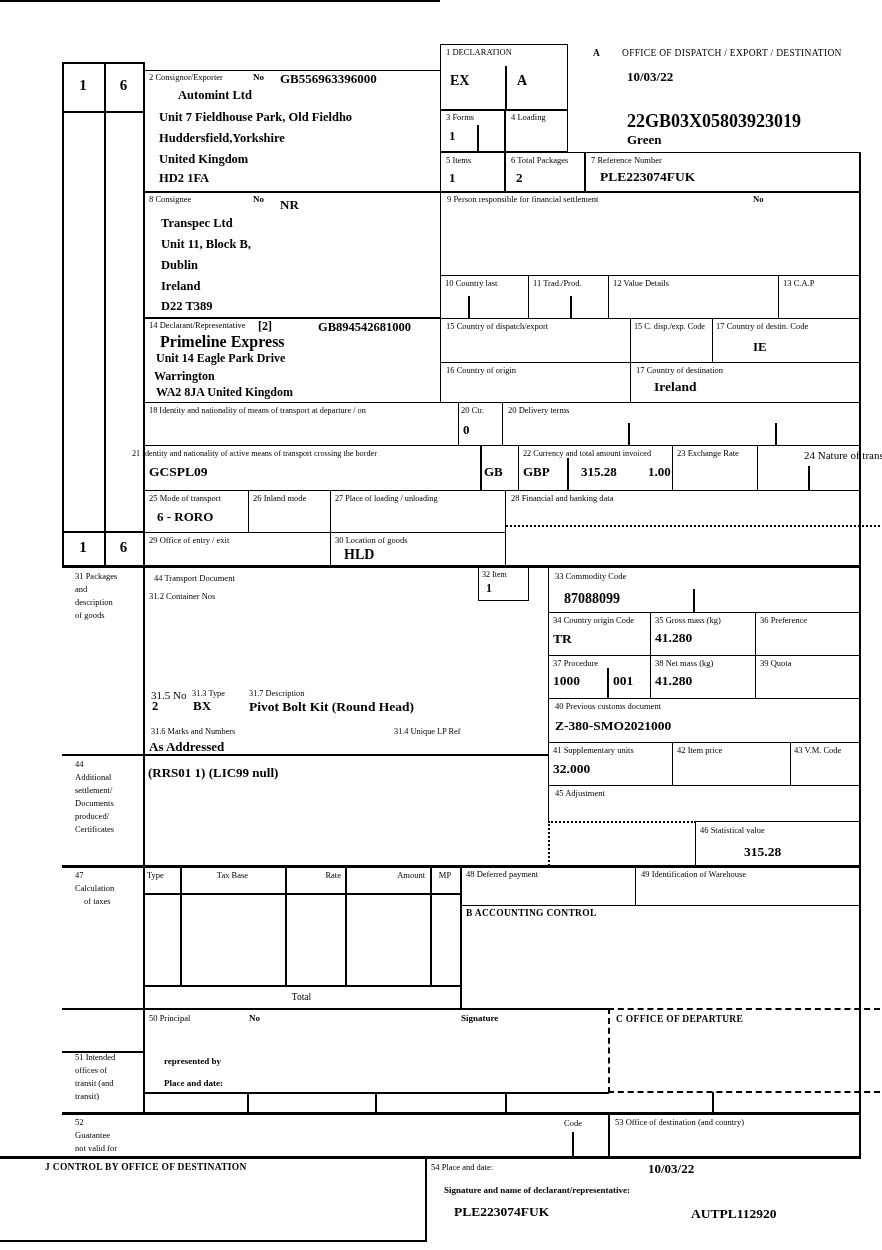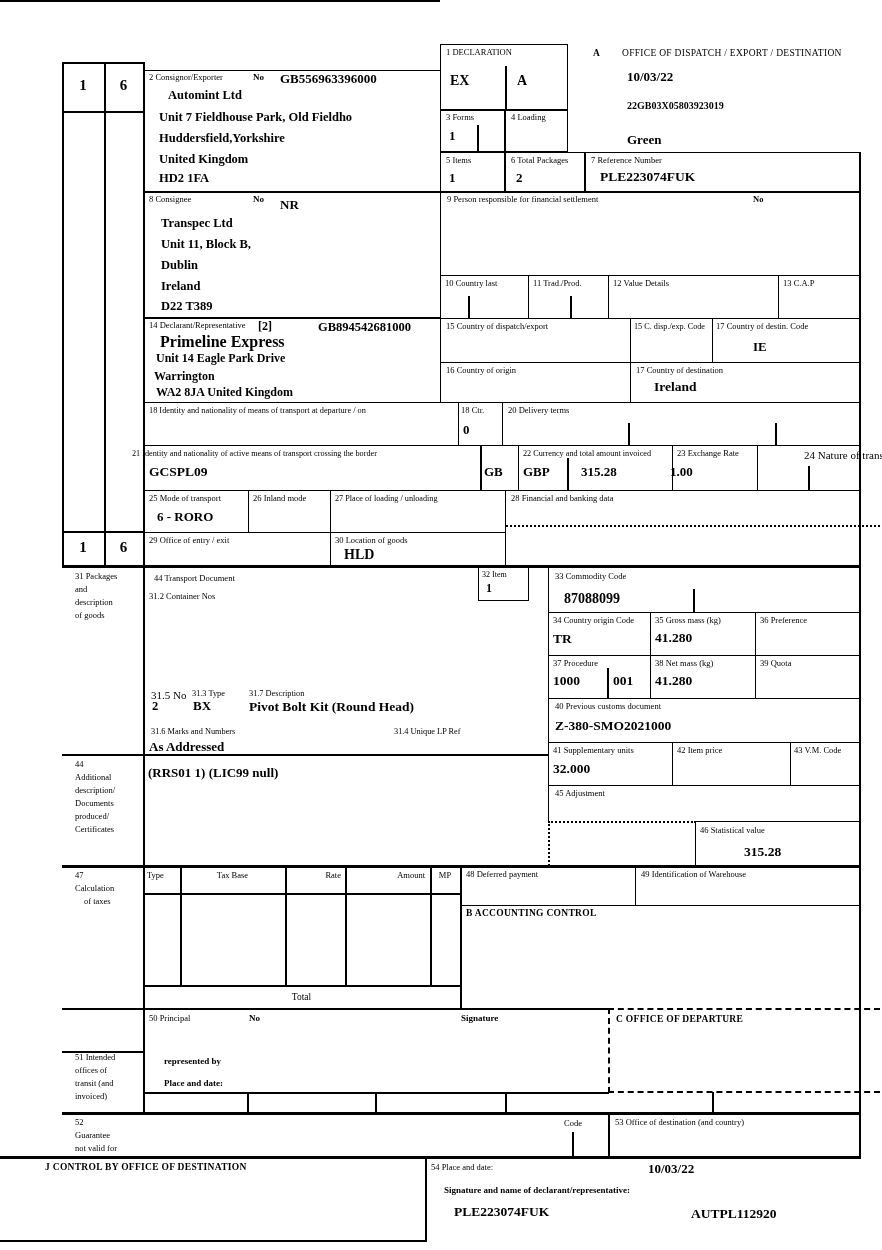--- a/index.html
+++ b/index.html
@@ -130,27 +130,27 @@
   <div class="cp" style="left:104px;top:78px;width:39px">6</div>
   <div class="cp" style="left:62px;top:540px;width:42px">1</div>
   <div class="cp" style="left:104px;top:540px;width:39px">6</div>
 
   <div class="lb" style="left:446px;top:48px">1 DECLARATION</div>
   <div class="v" style="left:450px;top:74px;font-size:14px">EX</div>
   <div class="v" style="left:517px;top:74px;font-size:14px">A</div>
   <div class="cap" style="left:593px;top:48px">A</div>
   <div class="cap" style="left:622px;top:48px;font-weight:normal">OFFICE OF DISPATCH / EXPORT / DESTINATION</div>
   <div class="v" style="left:627px;top:70px">10/03/22</div>
-  <div class="v" style="left:627px;top:101px;font-size:10px">22GB03X05803923019</div>
+  <div class="v" style="left:627px;top:112px;font-size:18px">22GB03X05803923019</div>
   <div class="v" style="left:627px;top:133px">Green</div>
 
   <div class="lb" style="left:149px;top:73px">2 Consignor/Exporter</div>
   <div class="sm" style="left:253px;top:73px;font-weight:bold">No</div>
   <div class="v" style="left:280px;top:72px;font-size:13px">GB556963396000</div>
-  <div class="v" style="left:168px;top:89px;font-size:12.5px">Automint Ltd</div>
+  <div class="v" style="left:178px;top:89px;font-size:12.5px">Automint Ltd</div>
   <div class="v" style="left:159px;top:111px;font-size:12.5px">Unit 7 Fieldhouse Park, Old Fieldho</div>
   <div class="v" style="left:159px;top:132px;font-size:12.5px">Huddersfield,Yorkshire</div>
   <div class="v" style="left:159px;top:153px;font-size:12.5px">United Kingdom</div>
   <div class="v" style="left:159px;top:172px;font-size:12.5px">HD2 1FA</div>
 
   <div class="lb" style="left:446px;top:113px">3 Forms</div>
   <div class="v" style="left:449px;top:129px">1</div>
   <div class="lb" style="left:511px;top:113px">4 Loading</div>
   <div class="lb" style="left:446px;top:156px">5 Items</div>
   <div class="v" style="left:449px;top:171px">1</div>
@@ -185,32 +185,32 @@
 
   <div class="lb" style="left:446px;top:322px">15 Country of dispatch/export</div>
   <div class="lb" style="left:634px;top:322px;font-size:8.2px">15 C. disp./exp. Code</div>
   <div class="lb" style="left:716px;top:322px">17 Country of destin. Code</div>
   <div class="v" style="left:753px;top:340px">IE</div>
   <div class="lb" style="left:446px;top:366px">16 Country of origin</div>
   <div class="lb" style="left:636px;top:366px">17 Country of destination</div>
   <div class="v" style="left:654px;top:380px;font-size:13.5px">Ireland</div>
 
   <div class="lb" style="left:149px;top:406px;font-size:8.3px">18 Identity and nationality of means of transport at departure / on</div>
-  <div class="lb" style="left:461px;top:406px">18 Ctr.</div>
+  <div class="lb" style="left:461px;top:406px">20 Ctr.</div>
   <div class="v" style="left:463px;top:423px">0</div>
   <div class="lb" style="left:508px;top:406px">20 Delivery terms</div>
 
   <div class="lb" style="left:132px;top:449px;font-size:8.2px">21 Identity and nationality of active means of transport crossing the border</div>
   <div class="v" style="left:149px;top:465px;font-size:13.5px">GCSPL09</div>
   <div class="v" style="left:484px;top:465px">GB</div>
   <div class="lb" style="left:523px;top:449px;font-size:8.2px">22 Currency and total amount invoiced</div>
   <div class="v" style="left:523px;top:465px">GBP</div>
   <div class="v" style="left:581px;top:465px">315.28</div>
   <div class="lb" style="left:677px;top:449px">23 Exchange Rate</div>
-  <div class="v" style="left:670px;top:465px">1.00</div>
+  <div class="v" style="left:648px;top:465px">1.00</div>
   <div class="lb" style="left:804px;top:449px;font-size:11px">24 Nature of transaction</div>
 
   <div class="lb" style="left:149px;top:494px">25 Mode of transport</div>
   <div class="v" style="left:157px;top:510px">6 - RORO</div>
   <div class="lb" style="left:253px;top:494px">26 Inland mode</div>
   <div class="lb" style="left:335px;top:494px;font-size:8.2px">27 Place of loading / unloading</div>
   <div class="lb" style="left:511px;top:494px">28 Financial and banking data</div>
   <div class="lb" style="left:149px;top:536px">29 Office of entry / exit</div>
   <div class="lb" style="left:335px;top:536px">30 Location of goods</div>
   <div class="v" style="left:344px;top:548px;font-size:14px">HLD</div>
@@ -250,21 +250,21 @@
 
   <div class="lb" style="left:555px;top:702px">40 Previous customs document</div>
   <div class="v" style="left:555px;top:719px;font-size:13.5px">Z-380-SMO2021000</div>
   <div class="lb" style="left:553px;top:746px">41 Supplementary units</div>
   <div class="v" style="left:553px;top:762px;font-size:13.5px">32.000</div>
   <div class="lb" style="left:677px;top:746px">42 Item price</div>
   <div class="lb" style="left:794px;top:746px">43 V.M. Code</div>
 
   <div class="lb" style="left:75px;top:760px">44</div>
   <div class="lb" style="left:75px;top:773px">Additional</div>
-  <div class="lb" style="left:75px;top:786px">description/</div>
+  <div class="lb" style="left:75px;top:786px">settlement/</div>
   <div class="lb" style="left:75px;top:799px">Documents</div>
   <div class="lb" style="left:75px;top:812px">produced/</div>
   <div class="lb" style="left:75px;top:825px">Certificates</div>
   <div class="v" style="left:148px;top:766px">(RRS01 1) (LIC99 null)</div>
 
   <div class="lb" style="left:555px;top:789px">45 Adjustment</div>
   <div class="lb" style="left:700px;top:826px">46 Statistical value</div>
   <div class="v" style="left:744px;top:845px;font-size:13.5px">315.28</div>
 
   <div class="lb" style="left:75px;top:871px">47</div>
@@ -282,21 +282,21 @@
 
   <div class="lb" style="left:149px;top:1014px">50 Principal</div>
   <div class="sm" style="left:249px;top:1014px;font-weight:bold">No</div>
   <div class="sm" style="left:461px;top:1014px;font-weight:bold">Signature</div>
   <div class="cap" style="left:616px;top:1014px">C OFFICE OF DEPARTURE</div>
   <div class="sm" style="left:164px;top:1057px;font-weight:bold">represented by</div>
   <div class="sm" style="left:164px;top:1079px;font-weight:bold">Place and date:</div>
   <div class="lb" style="left:75px;top:1053px">51 Intended</div>
   <div class="lb" style="left:75px;top:1066px">offices of</div>
   <div class="lb" style="left:75px;top:1079px">transit (and</div>
-  <div class="lb" style="left:75px;top:1092px">invoiced)</div>
+  <div class="lb" style="left:75px;top:1092px">transit)</div>
 
   <div class="lb" style="left:75px;top:1118px">52</div>
   <div class="lb" style="left:75px;top:1131px">Guarantee</div>
   <div class="lb" style="left:75px;top:1144px">not valid for</div>
   <div class="lb" style="left:564px;top:1119px">Code</div>
   <div class="lb" style="left:615px;top:1118px">53 Office of destination (and country)</div>
 
   <div class="cap" style="left:45px;top:1162px">J CONTROL BY OFFICE OF DESTINATION</div>
   <div class="lb" style="left:431px;top:1163px">54 Place and date:</div>
   <div class="v" style="left:648px;top:1162px">10/03/22</div>

